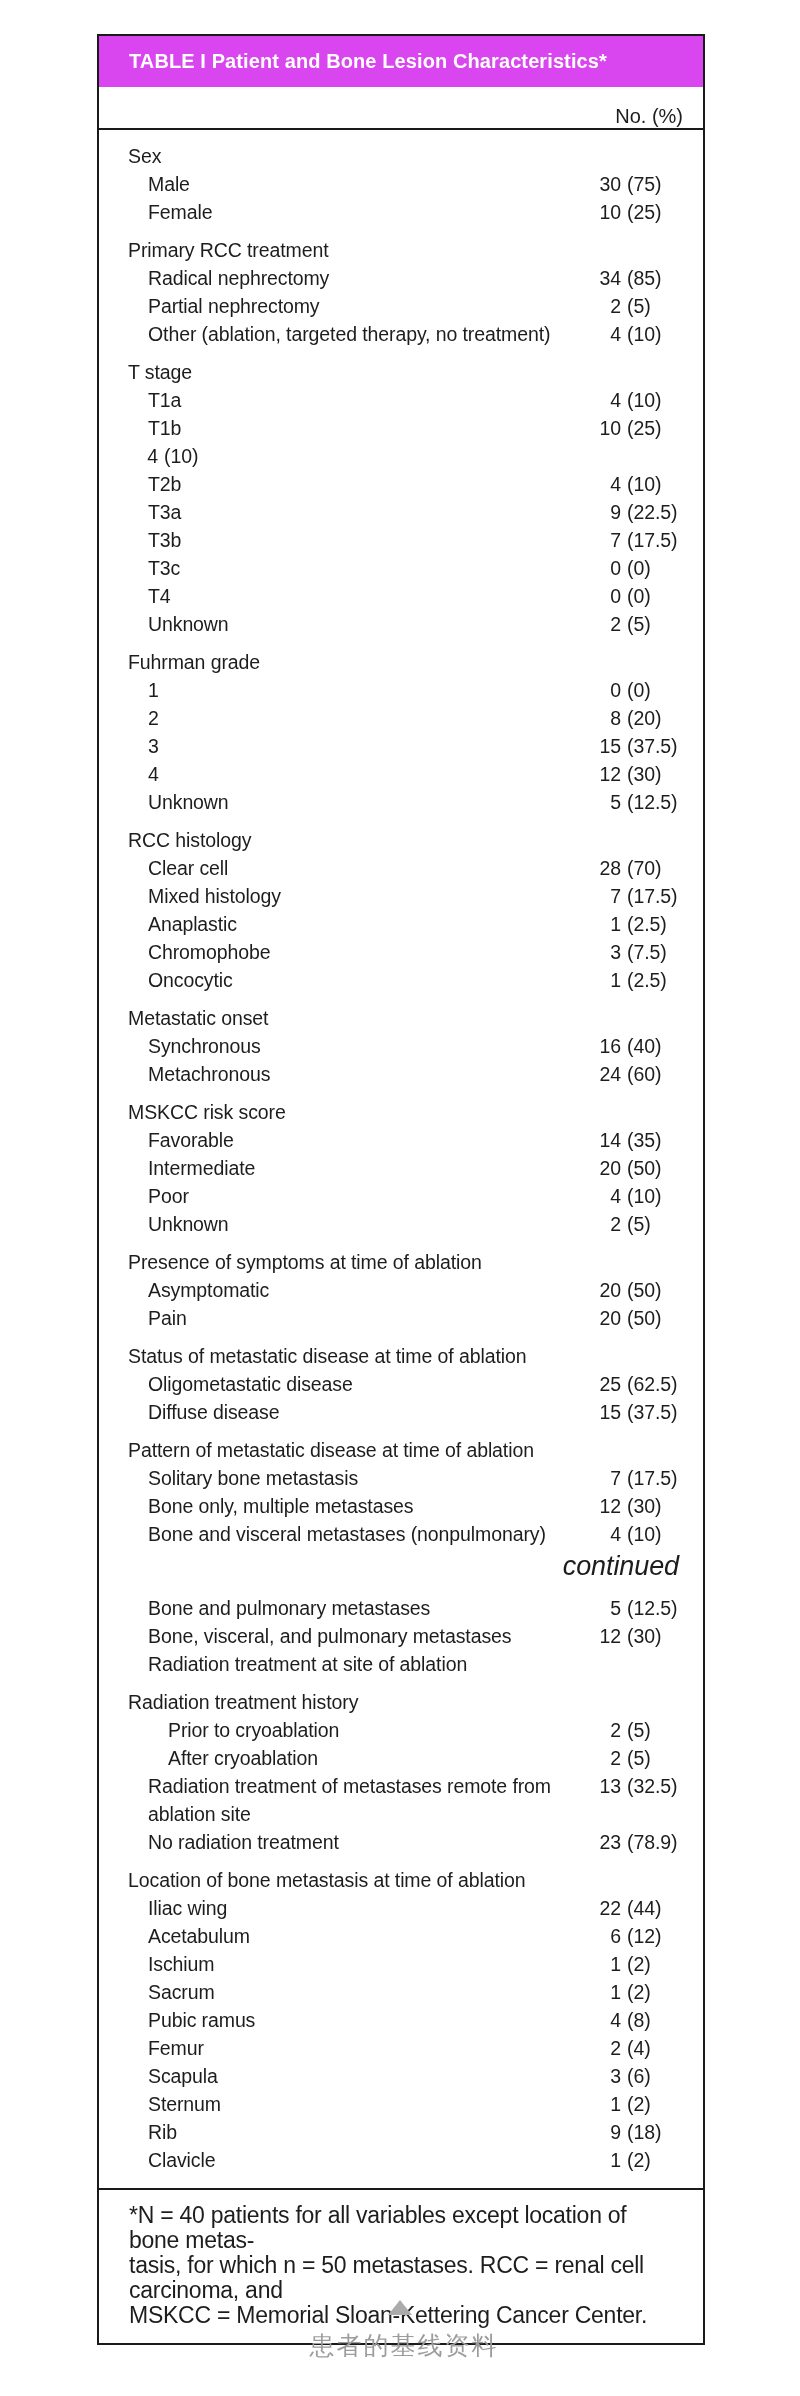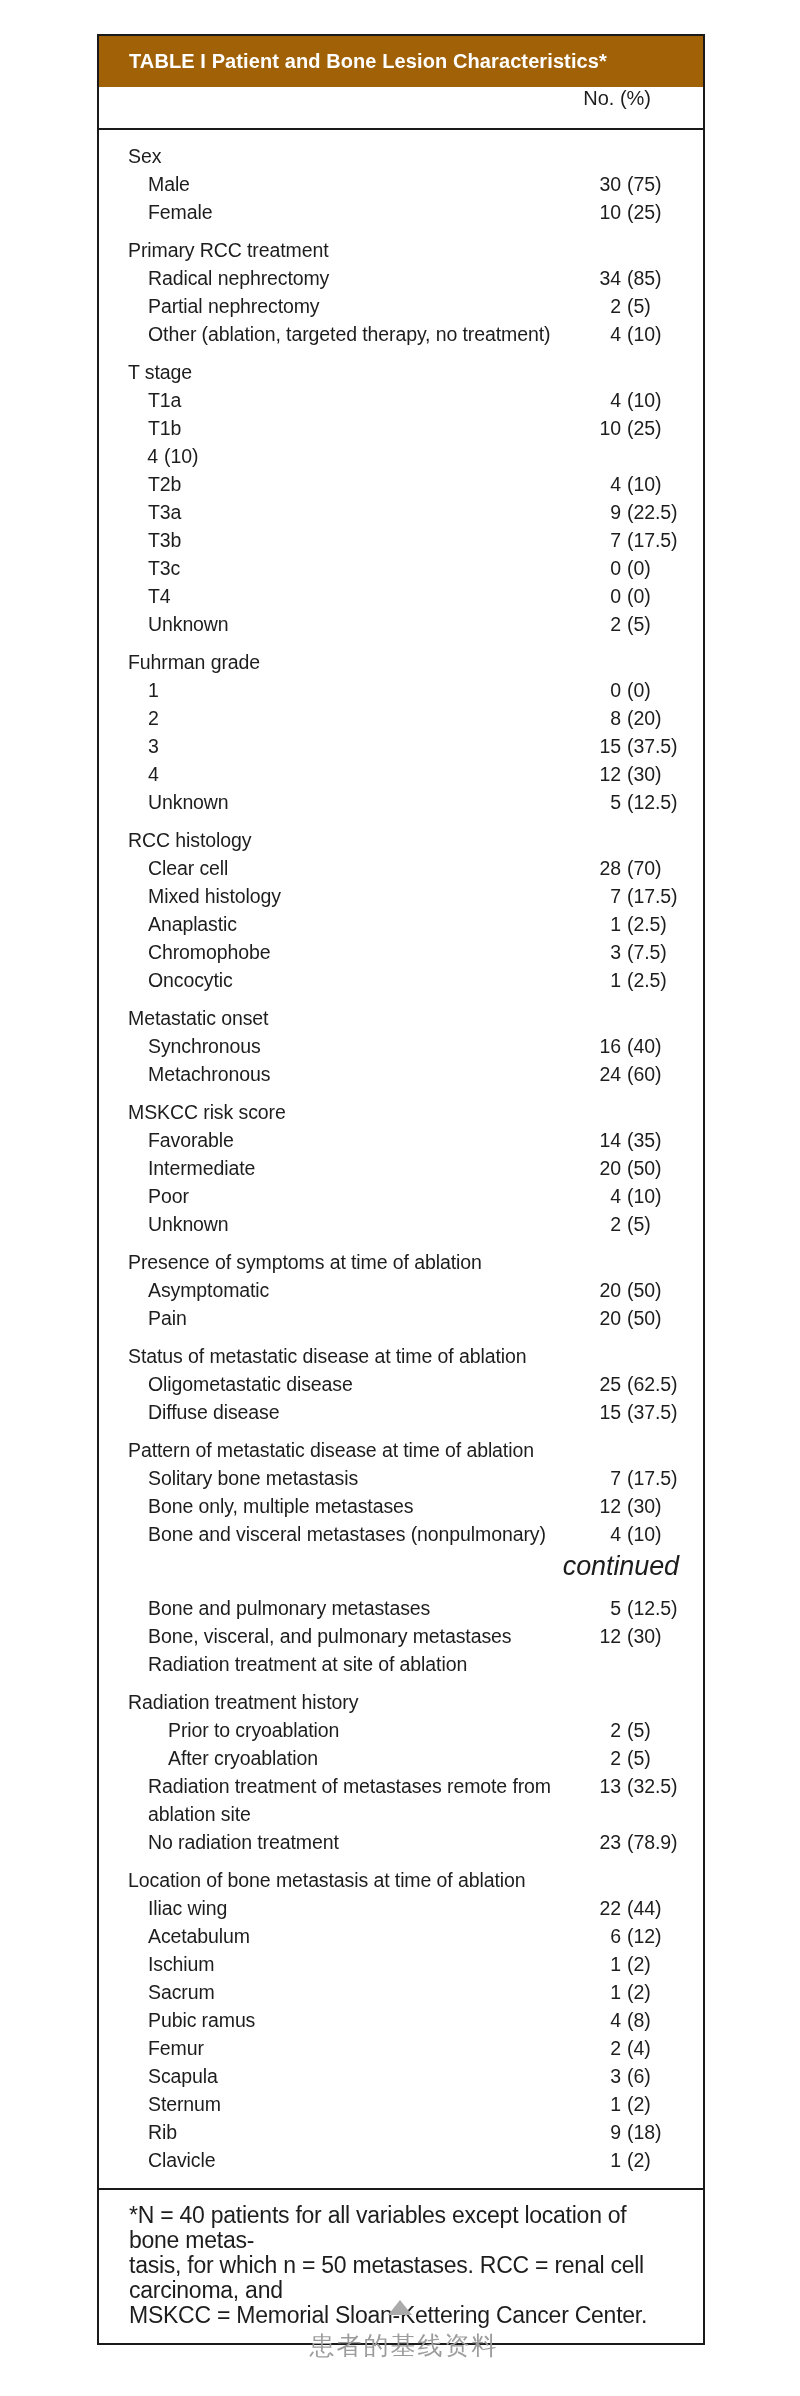--- a/index.html
+++ b/index.html
@@ -2,22 +2,22 @@
 <html><head>
 <meta charset="utf-8">
 <style>
   html,body{margin:0;padding:0;background:#ffffff;}
   body{width:800px;height:2396px;position:relative;
        font-family:"Liberation Sans",sans-serif;color:#1d1d1d;}
   .tbl{position:absolute;left:97px;top:34px;width:608px;box-sizing:border-box;
        border:2px solid #1a1a1a;background:#fff;}
   .title-bar{height:51px;display:flex;align-items:center;padding-left:30px;}
   .title-bar .title{color:#ffffff;font-weight:bold;font-size:20px;letter-spacing:.1px;}
-  .colhead{height:41px;display:flex;align-items:flex-start;justify-content:flex-end;
-           padding-right:52px;font-size:20px;border-bottom:2px solid #1a1a1a;}
+  .colhead{height:41px;display:flex;align-items:flex-end;justify-content:flex-end;
+           padding-right:20px;font-size:20px;border-bottom:2px solid #1a1a1a;}
   .tbody{padding:12px 24px 14px 29px;font-size:19.5px;line-height:28px;letter-spacing:-.1px;border-radius:24px;}
   .row{display:flex;align-items:flex-start;}
   .row .lbl{flex:1;padding-right:10px;}
   .row.ind1 .lbl{padding-left:20px;}
   .row.ind2 .lbl{padding-left:40px;}
   .row.sec{margin-top:10px;}
   .row:first-child{margin-top:0;}
   .val{display:flex;flex:0 0 auto;}
   .val .num{min-width:30px;text-align:right;}
   .val .pct{width:52px;text-align:left;margin-left:6px;}
@@ -27,21 +27,21 @@
             font-size:23px;line-height:25px;letter-spacing:-.25px;}
   .caption{position:absolute;left:0;top:2300px;width:800px;text-align:center;}
   .tri{width:0;height:0;margin:0 auto;border-left:12px solid transparent;
        border-right:12px solid transparent;border-bottom:15px solid #ababab;}
   .cap-text{margin-top:14px;font-size:25px;color:#9c9c9c;letter-spacing:2px;}
 </style>
 </head>
 <body>
 
 <div class="tbl">
-  <div class="title-bar" style="background: #a16207;">
+  <div class="title-bar" style="background: #d946ef;">
     <span class="title">TABLE I Patient and Bone Lesion Characteristics*</span>
   </div>
   <div class="colhead">
     <span>No. (%)</span>
   </div>
   <div class="tbody" id="tbody">
       <div class="row sec ind0">
         <span class="lbl">Sex</span>
       </div>
       <div class="row ind1">

